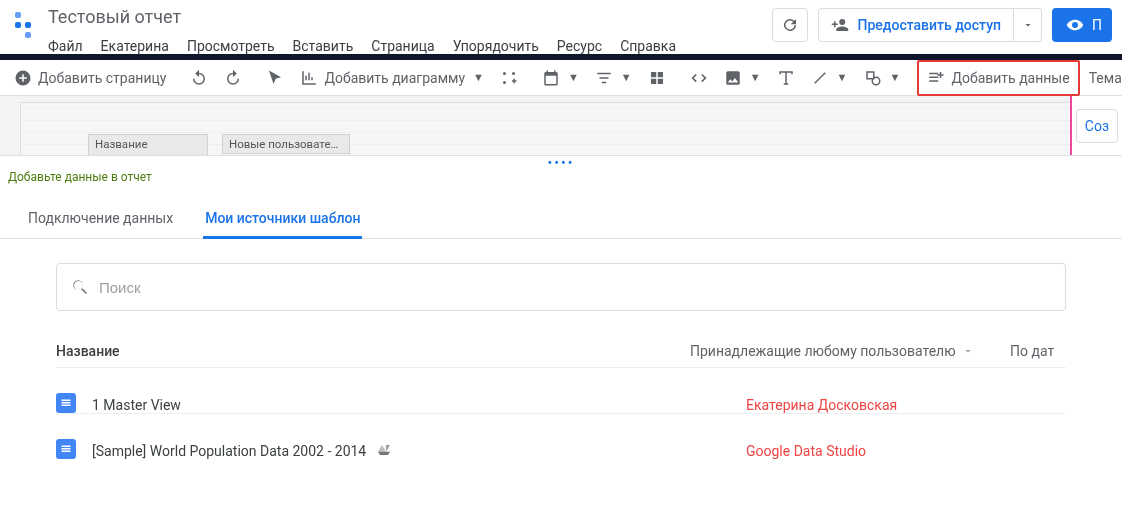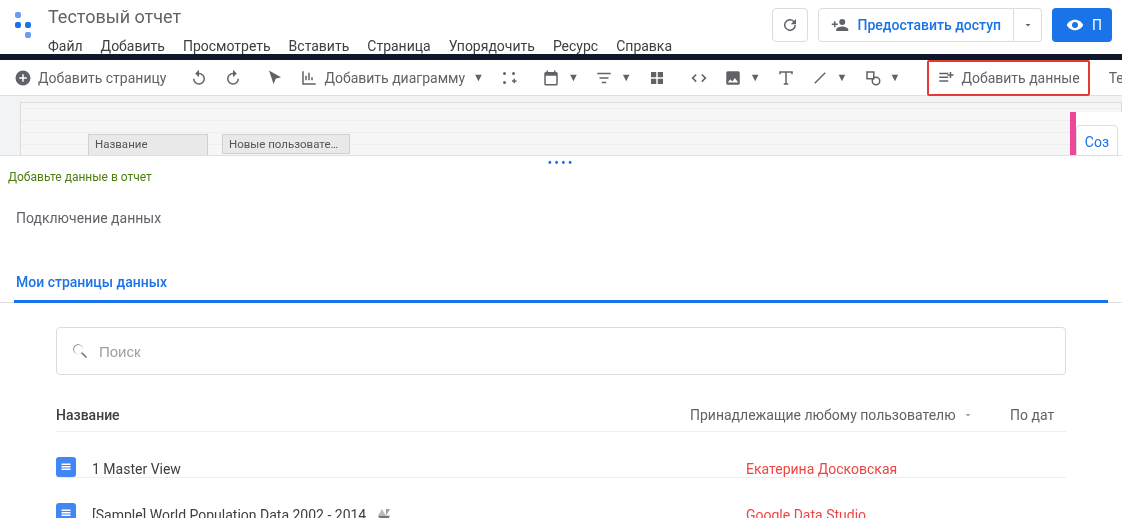--- a/index.html
+++ b/index.html
@@ -18,38 +18,38 @@
   .hdr-right { display: flex; align-items: center; gap: 10px; margin-top: 2px; }
   .btn-refresh { width: 36px; height: 34px; border:1px solid #dadce0; border-radius:4px; display:flex; align-items:center; justify-content:center; background:#fff; color:#1a73e8; cursor:pointer;}
   .share-grp { display:flex; }
   .btn-share { height:34px; border:1px solid #dadce0; border-radius:4px 0 0 4px; display:flex; align-items:center; gap:8px; padding:0 12px; color:#1a73e8; background:#fff; font-size:14px; cursor:pointer; font-weight:500;}
   .btn-share-dd { height:34px; width:28px; border:1px solid #dadce0; border-left:none; border-radius:0 4px 4px 0; display:flex; align-items:center; justify-content:center; color:#1a73e8; background:#fff; cursor:pointer;}
   .btn-view { height:34px; border-radius:4px; display:flex; align-items:center; gap:8px; padding:0 10px 0 14px; color:#fff; background:#1a73e8; font-size:14px; cursor:pointer;}
   
   .toolbar { display:flex; align-items:center; height:42px; border-top:6px solid #0f172a; border-bottom:1px solid #e0e0e0; background:#fff; padding:0 6px; font-size:14px; color:#5f6368; gap:0; }
   .tbtn { display:flex; align-items:center; gap:6px; padding:0 8px; height:100%; cursor:pointer; white-space:nowrap; }
   .tsep { width:1px; height:22px; background:#e0e0e0; margin:0 4px; }
-  .add-data-box { border:2px solid #e53935; border-radius:2px; margin:2px 11px; height:36px; display:flex; align-items:center; }
+  .add-data-box { border:2px solid #e53935; border-radius:2px; margin:2px 1px; height:36px; display:flex; align-items:center; }
   .add-data-box .tbtn { height:100%; }
   .small-dd { font-size:11px; margin-left:2px; }
   svg.ico { width:18px; height:18px; fill:#5f6368; }
   
   .canvas-strip { background:#f1f3f4; height:60px; position:relative; border-bottom:1px solid #e0e0e0; overflow:hidden;}
   .page-bg { position:absolute; left:20px; right:0; top:6px; height:80px; background:repeating-linear-gradient(0deg,#eee,#eee 1px,#f6f6f6 1px,#f6f6f6 12px),repeating-linear-gradient(90deg,#eee,#eee 1px,#f6f6f6 1px,#f6f6f6 12px); border:1px solid #ddd;}
   .chip { position:absolute; top:38px; background:#e9e9e9; border:1px solid #d0d0d0; font-size:11.5px; color:#555; padding:2px 6px; }
   .chip1 { left:88px; width:120px; }
   .chip2 { left:222px; width:128px; white-space:nowrap; overflow:hidden; text-overflow:ellipsis;}
-  .right-panel-stub { position:absolute; right:0; top:16px; width:52px; height:100%; background:#fff; border-left:6px solid #ec4899; display:flex; align-items:center; justify-content:flex-end; padding-right:4px;}
+  .right-panel-stub { position:absolute; right:0; top:0; width:52px; height:100%; background:#fff; border-left:2px solid #ec4899; display:flex; align-items:center; justify-content:flex-end; padding-right:4px;}
   .btn-create { height:34px; border:1px solid #dadce0; border-radius:4px; padding:0 8px; color:#1a73e8; background:#fff; font-size:14px; display:flex; align-items:center;}
   
   .drag-dots { position:absolute; top:0; left:50%; transform:translateX(-50%); color:#1a73e8; font-size:14px; letter-spacing:2px; line-height:10px; padding-top:2px;}
   
   .sheet { position:relative; background:#fff; padding: 0; }
   .sheet-title { font-size:12px; color:#4d7c0f; padding:14px 8px 16px 8px; }
-  .tabs { display:flex; gap:28px; border-bottom:1px solid #e0e0e0; padding:0 14px; font-size:14px;flex-direction:column; }
+  .tabs { display:flex; gap:28px; border-bottom:1px solid #e0e0e0; padding:0 26px; font-size:14px; }
   .tab { padding:10px 2px; color:#5f6368; cursor:pointer; }
   .tab.active { color:#1a73e8; border-bottom:3px solid #1a73e8; font-weight:500; margin-bottom:-1px;}
   .search-wrap { margin:24px 56px 14px 56px; }
   .search-box { display:flex; align-items:center; gap:8px; border:1px solid #dadce0; border-radius:4px; height:48px; padding:0 14px; color:#757575; }
   .search-box input { border:none; outline:none; flex:1; font-size:15px; color:#3c4043; background:transparent; }
   .search-box input::placeholder { color:#9aa0a6; }
   .cols { display:flex; padding:18px 56px 8px 56px; font-size:14px; color:#3c4043; font-weight:500; }
   .col-name { flex:1; }
   .col-owner { width:320px; display:flex; align-items:center; gap:6px; color:#5f6368; font-weight:400;}
   .col-date { width:56px; color:#5f6368; font-weight:400; white-space:nowrap;}
@@ -68,21 +68,21 @@
   <div class="logo">
       <span class="b1"></span>
       <span class="b2"></span>
       <span class="b3"></span>
       <span class="b4"></span>
     </div>
   <div class="title-wrap">
     <div class="doc-title">Тестовый отчет</div>
     <div class="menubar">
       <span>Файл</span>
-      <span>Добавить</span>
+      <span>Екатерина</span>
       <span>Просмотреть</span>
       <span>Вставить</span>
       <span>Страница</span>
       <span>Упорядочить</span>
       <span>Ресурс</span>
       <span>Справка</span>
     </div>
   </div>
   <div class="hdr-right">
     <div class="btn-refresh">
@@ -220,21 +220,21 @@
   <div class="right-panel-stub">
     <div class="btn-create">Соз</div>
   </div>
 </div>
 
 <div class="sheet">
   <div class="drag-dots">••••</div>
   <div class="sheet-title">Добавьте данные в отчет</div>
   <div class="tabs">
     <div class="tab">Подключение данных</div>
-    <div class="tab active">Мои страницы данных</div>
+    <div class="tab active">Мои источники шаблон</div>
   </div>
   <div class="search-wrap">
     <div class="search-box">
       <svg class="ico" viewBox="0 0 24 24" style="fill:#757575">
           <path d="M15.5 14h-.79l-.28-.27a6.5 6.5 0 1 0-.7.7l.27.28v.79L20 21.49 21.49 20zM10 16a6 6 0 1 1 6-6 6 6 0 0 1-6 6z"></path>
         </svg>
       <input type="text" placeholder="Поиск" style="">
     </div>
   </div>
   <div class="cols">

